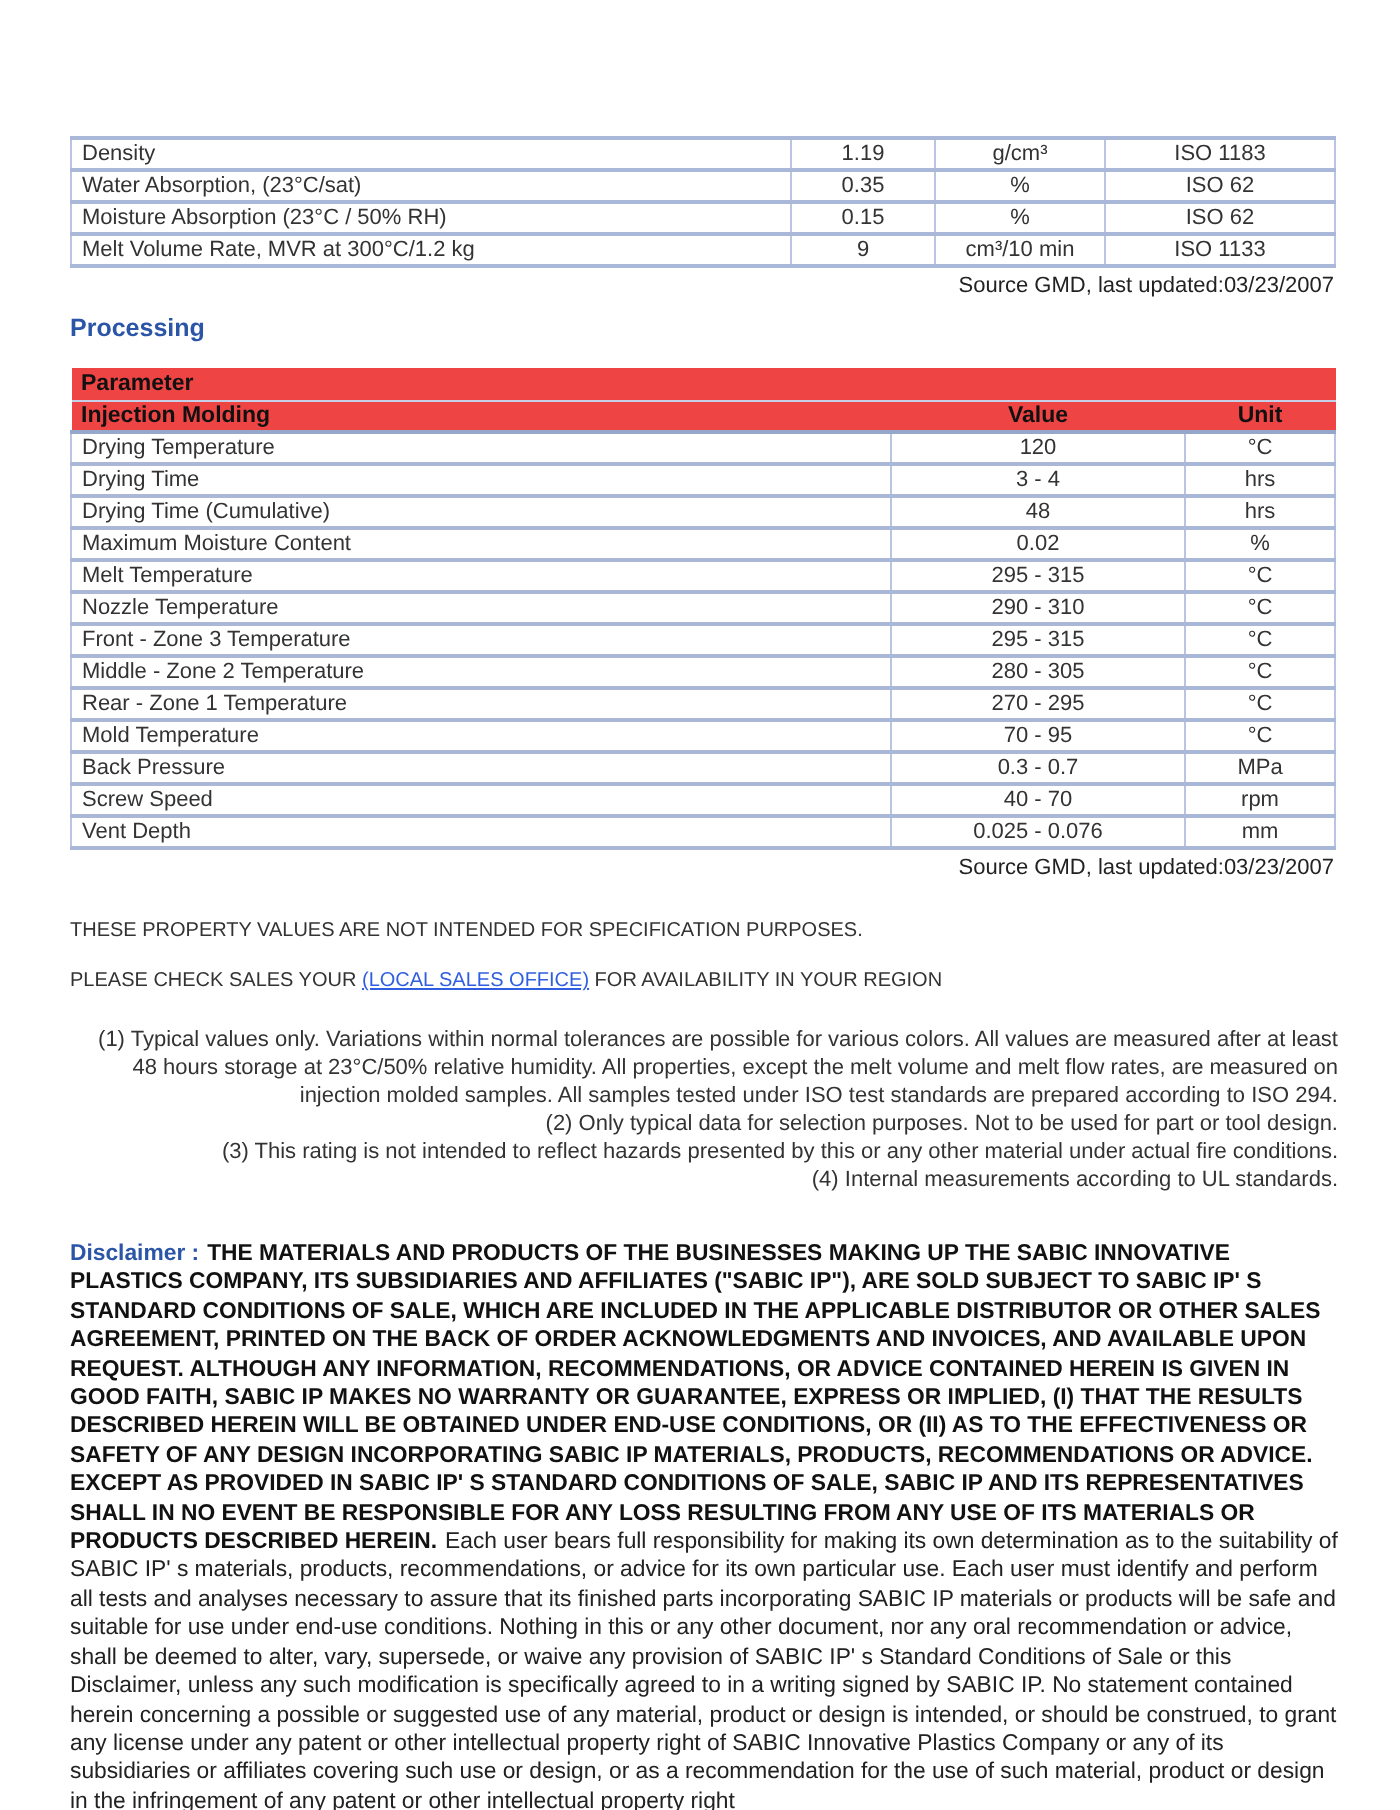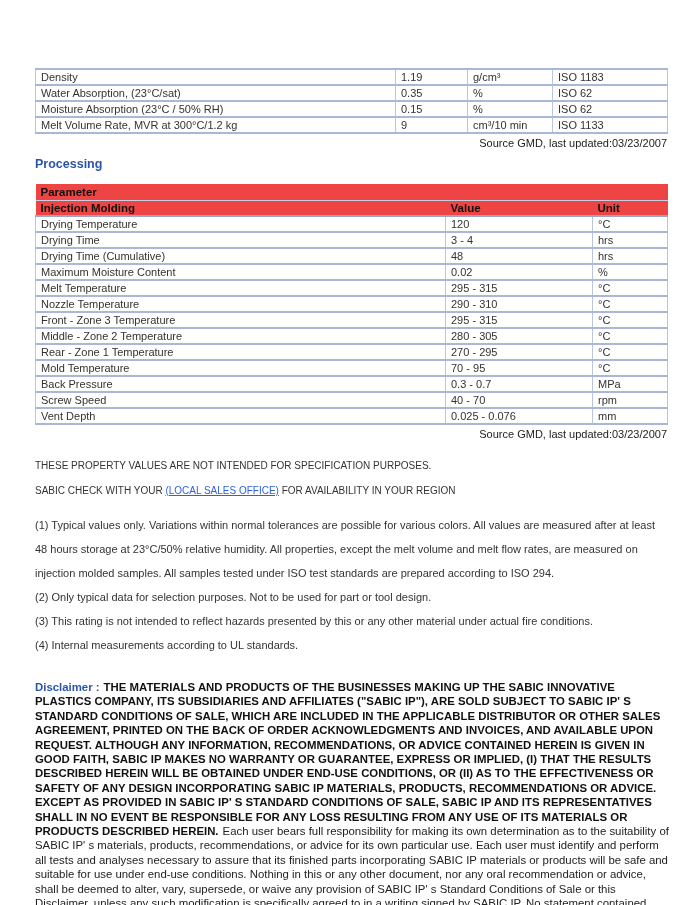--- a/index.html
+++ b/index.html
@@ -27,21 +27,21 @@
     border-left: 1px solid #bac6e1;
     border-right: 1px solid #bac6e1;
     padding: 1px 5px;
     height: 14px;
     line-height: 12px;
     font-weight: normal;
     overflow: hidden;
     white-space: nowrap;
   }
   .c-left   { text-align: left; }
-  .c-center { text-align: left; }
+  .c-center { text-align: center; }
 
   
   tr.hdr th {
     background: #ef4444;
     border-left: none; border-right: none;
     border-top: none; border-bottom: none;
     font-weight: bold;
     color: #111111;
     font-size: 11.5px;
     height: 16px;
@@ -73,23 +73,24 @@
   .spec-note   { margin-top: 20px; }
   .avail-note  { margin-top: 14px; }
   .link {
     color: #2f5fe0;
     text-decoration: underline;
     cursor: pointer;
   }
   .footnotes {
     margin-top: 17px;
     font-size: 11px;
-    line-height: 24px;
+    line-height: 14px;
     color: #333333;
     width: 634px;
+    text-align: right;
   }
   .disclaimer {
     margin-top: 23px;
     width: 634px;
     font-size: 11.4px;
     line-height: 14.4px;
     color: #222222;
   }
   .disc-label {
     color: #2b55a7;
@@ -228,21 +229,21 @@
         <td class="c-left">Vent Depth</td>
         <td class="c-center">0.025 - 0.076</td>
         <td class="c-center">mm</td>
       </tr>
       </tbody>
   </table>
   <div class="source-note">Source GMD, last updated:03/23/2007</div>
 
   <p class="doc-text spec-note">THESE PROPERTY VALUES ARE NOT INTENDED FOR SPECIFICATION PURPOSES.</p>
 
-  <p class="doc-text avail-note"><span>SABIC CHECK WITH YOUR </span><span class="link">(LOCAL SALES OFFICE)</span><span> FOR AVAILABILITY IN YOUR REGION</span></p>
+  <p class="doc-text avail-note"><span>PLEASE CHECK SALES YOUR </span><span class="link">(LOCAL SALES OFFICE)</span><span> FOR AVAILABILITY IN YOUR REGION</span></p>
 
   <div class="footnotes">
 
   <div>(1) Typical values only. Variations within normal tolerances are possible for various colors. All values are measured after at least 48 hours storage at 23°C/50% relative humidity. All properties, except the melt volume and melt flow rates, are measured on injection molded samples. All samples tested under ISO test standards are prepared according to ISO 294.</div>
       <div>(2) Only typical data for selection purposes. Not to be used for part or tool design.</div>
       <div>(3) This rating is not intended to reflect hazards presented by this or any other material under actual fire conditions.</div>
       <div>(4) Internal measurements according to UL standards.</div>
     </div>
 
   <p class="disclaimer"><span class="disc-label">Disclaimer :</span><span class="disc-bold">THE MATERIALS AND PRODUCTS OF THE BUSINESSES MAKING UP THE SABIC INNOVATIVE PLASTICS COMPANY, ITS SUBSIDIARIES AND AFFILIATES ("SABIC IP"), ARE SOLD SUBJECT TO SABIC IP' S STANDARD CONDITIONS OF SALE, WHICH ARE INCLUDED IN THE APPLICABLE DISTRIBUTOR OR OTHER SALES AGREEMENT, PRINTED ON THE BACK OF ORDER ACKNOWLEDGMENTS AND INVOICES, AND AVAILABLE UPON REQUEST. ALTHOUGH ANY INFORMATION, RECOMMENDATIONS, OR ADVICE CONTAINED HEREIN IS GIVEN IN GOOD FAITH, SABIC IP MAKES NO WARRANTY OR GUARANTEE, EXPRESS OR IMPLIED, (I) THAT THE RESULTS DESCRIBED HEREIN WILL BE OBTAINED UNDER END-USE CONDITIONS, OR (II) AS TO THE EFFECTIVENESS OR SAFETY OF ANY DESIGN INCORPORATING SABIC IP MATERIALS, PRODUCTS, RECOMMENDATIONS OR ADVICE. EXCEPT AS PROVIDED IN SABIC IP' S STANDARD CONDITIONS OF SALE, SABIC IP AND ITS REPRESENTATIVES SHALL IN NO EVENT BE RESPONSIBLE FOR ANY LOSS RESULTING FROM ANY USE OF ITS MATERIALS OR PRODUCTS DESCRIBED HEREIN.</span><span class="disc-body">Each user bears full responsibility for making its own determination as to the suitability of SABIC IP' s materials, products, recommendations, or advice for its own particular use. Each user must identify and perform all tests and analyses necessary to assure that its finished parts incorporating SABIC IP materials or products will be safe and suitable for use under end-use conditions. Nothing in this or any other document, nor any oral recommendation or advice, shall be deemed to alter, vary, supersede, or waive any provision of SABIC IP' s Standard Conditions of Sale or this Disclaimer, unless any such modification is specifically agreed to in a writing signed by SABIC IP. No statement contained herein concerning a possible or suggested use of any material, product or design is intended, or should be construed, to grant any license under any patent or other intellectual property right of SABIC Innovative Plastics Company or any of its subsidiaries or affiliates covering such use or design, or as a recommendation for the use of such material, product or design in the infringement of any patent or other intellectual property right</span></p>

